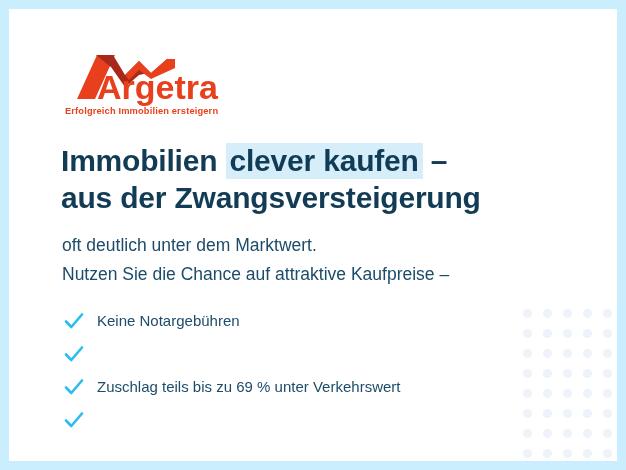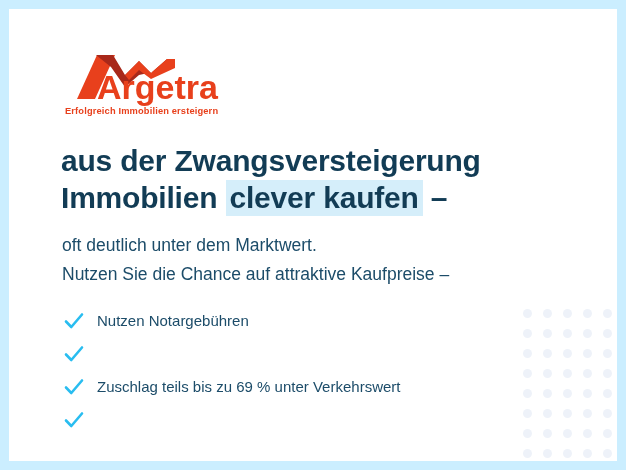--- a/index.html
+++ b/index.html
@@ -188,35 +188,35 @@
         <polygon points="62,22 76,8 88,20 104,6 112,6 112,15 88,26 76,17 66,27" fill="#e8401c"></polygon>
 
         <text x="34" y="46" font-family="'Liberation Sans', sans-serif" font-size="34" font-weight="bold" fill="#e8401c">Argetra</text>
 
         <text x="2" y="61" font-family="'Liberation Sans', sans-serif" font-size="9.3" font-weight="bold" fill="#e8401c" letter-spacing="0.15">Erfolgreich Immobilien ersteigern</text>
       </svg>
     </div>
 
 
     <div class="headline">
+      <div><span>Immobilien </span><span class="hl">clever kaufen</span><span> –</span></div>
       <div>aus der Zwangsversteigerung</div>
-      <div><span>Immobilien </span><span class="hl">clever kaufen</span><span> –</span></div>
     </div>
 
     <div class="subheadline">
       <div>oft deutlich unter dem Marktwert.</div>
       <div>Nutzen Sie die Chance auf attraktive Kaufpreise –</div>
     </div>
 
     <ul class="bullets">
         <li>
           <svg class="check-icon" viewBox="0 0 22 22">
             <path d="M3 11.5 L8.3 17 L19 4.5" fill="none" stroke="#29bdf0" stroke-width="2.6" stroke-linecap="round" stroke-linejoin="round"></path>
           </svg>
-          <span class="bullet-text">Nutzen Notargebühren</span>
+          <span class="bullet-text">Keine Notargebühren</span>
         </li>
         <li>
           <svg class="check-icon" viewBox="0 0 22 22">
             <path d="M3 11.5 L8.3 17 L19 4.5" fill="none" stroke="#29bdf0" stroke-width="2.6" stroke-linecap="round" stroke-linejoin="round"></path>
           </svg>
         </li>
         <li>
           <svg class="check-icon" viewBox="0 0 22 22">
             <path d="M3 11.5 L8.3 17 L19 4.5" fill="none" stroke="#29bdf0" stroke-width="2.6" stroke-linecap="round" stroke-linejoin="round"></path>
           </svg>

